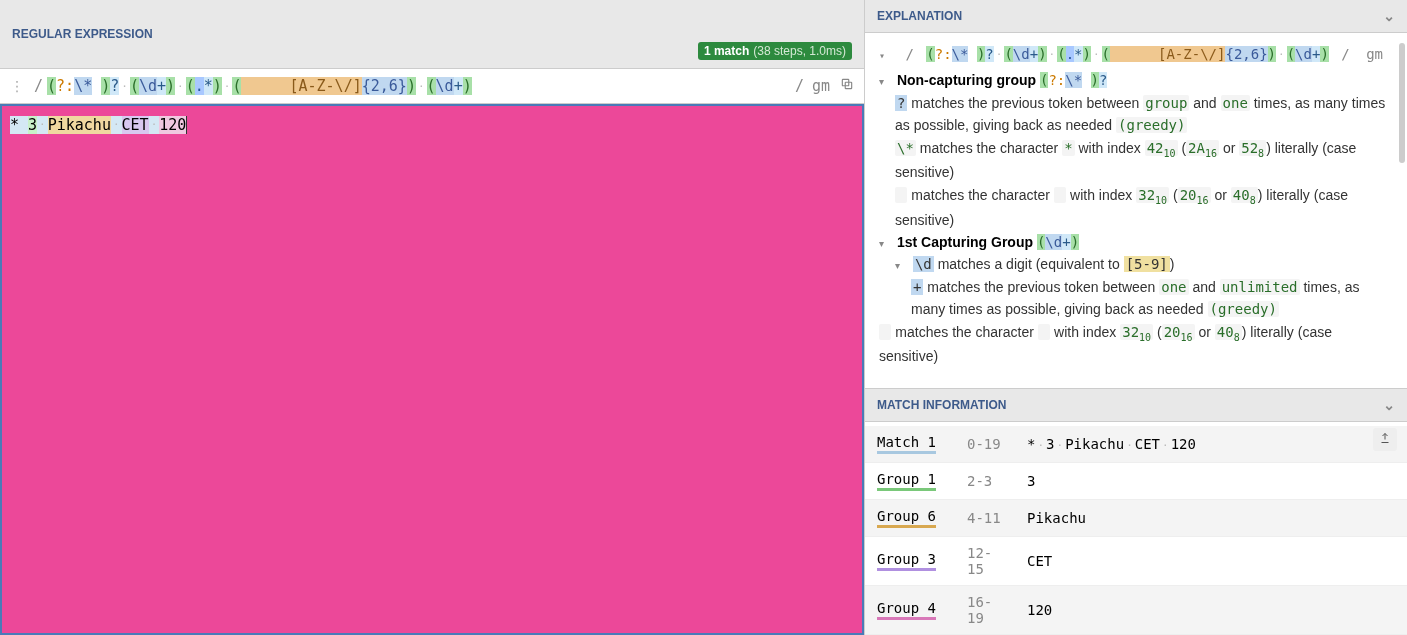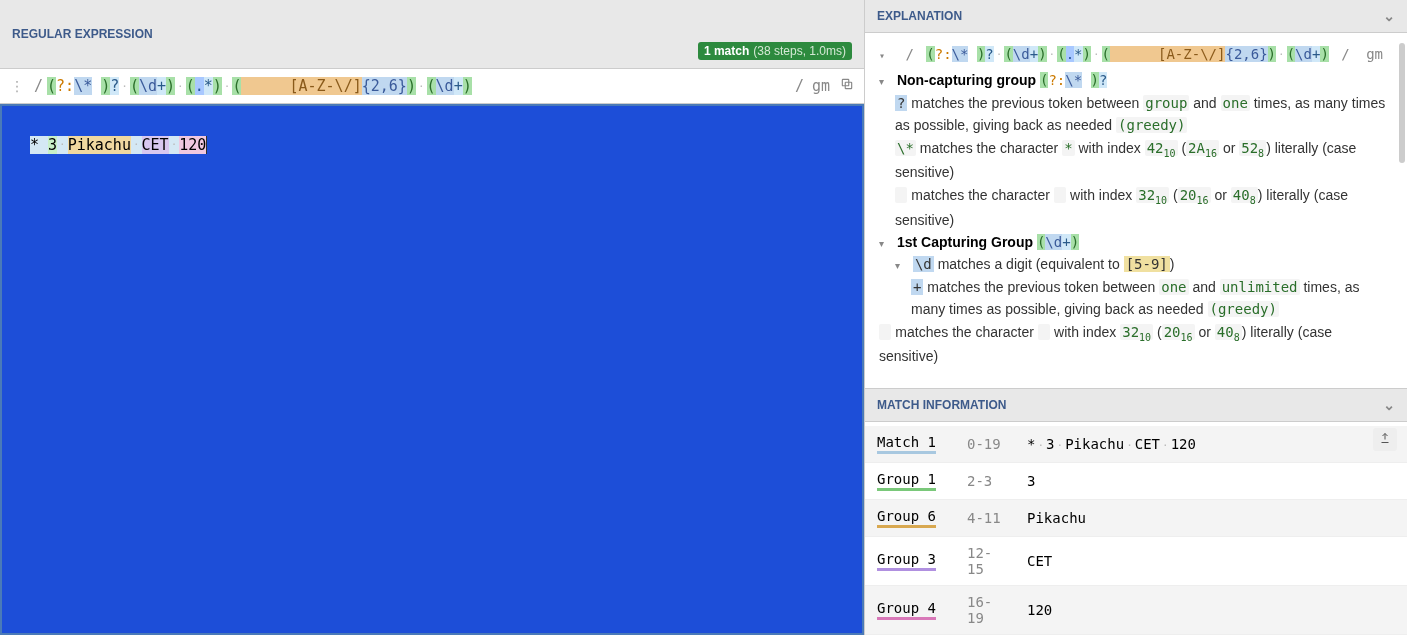--- a/index.html
+++ b/index.html
@@ -15,21 +15,21 @@
 .badge-detail { color: #d4e8d4; margin-left: 4px; font-weight: 400; }
 
 .regex-bar { background: #fff; display: flex; align-items: center; padding: 8px 10px; border-bottom: 1px solid #ccc; font-size: 15px; }
 .grip { color: #aaa; cursor: grab; margin-right: 6px; font-size: 14px; }
 .slash { color: #888; margin: 0 4px; }
 .flags { color: #888; margin-left: 4px; margin-right: 10px; }
 .copy-icon { color: #888; cursor: pointer; }
 
 .regex-content { flex: 1; }
 
-.test-area { flex: 1; padding: 28px; background: #1d4ed8; font-size: 15px; line-height: 1.5; border: 2px solid #4a7ab8; margin: 0; position: relative; }
+.test-area { flex: 1; padding: 8px; background: #ec4899; font-size: 15px; line-height: 1.5; border: 2px solid #4a7ab8; margin: 0; position: relative; }
 .tok-paren2 { background: #a8e0a8; color: #2a6e2a; }
 .tok-meta { color: #cc7a00; }
 .tok-escape { background: #c0d8f0; color: #3a5a9a; }
 .tok-dot { background: #a8c8ff; color: #2a5a9a; }
 .tok-class { background: #f0c890; color: #8a5a1a; padding-left: 48px; }
 .tok-quant { background: #c0d8f0; color: #3a5a9a; }
 .tok-q-hl { background: #d0e8f8; color: #2a5a8a; }
 .sep-dot { color: #bbb; margin: 0 2px; font-size: 11px; vertical-align: middle; }
 
 .hl-m0 { background: #d4e8f4; }

